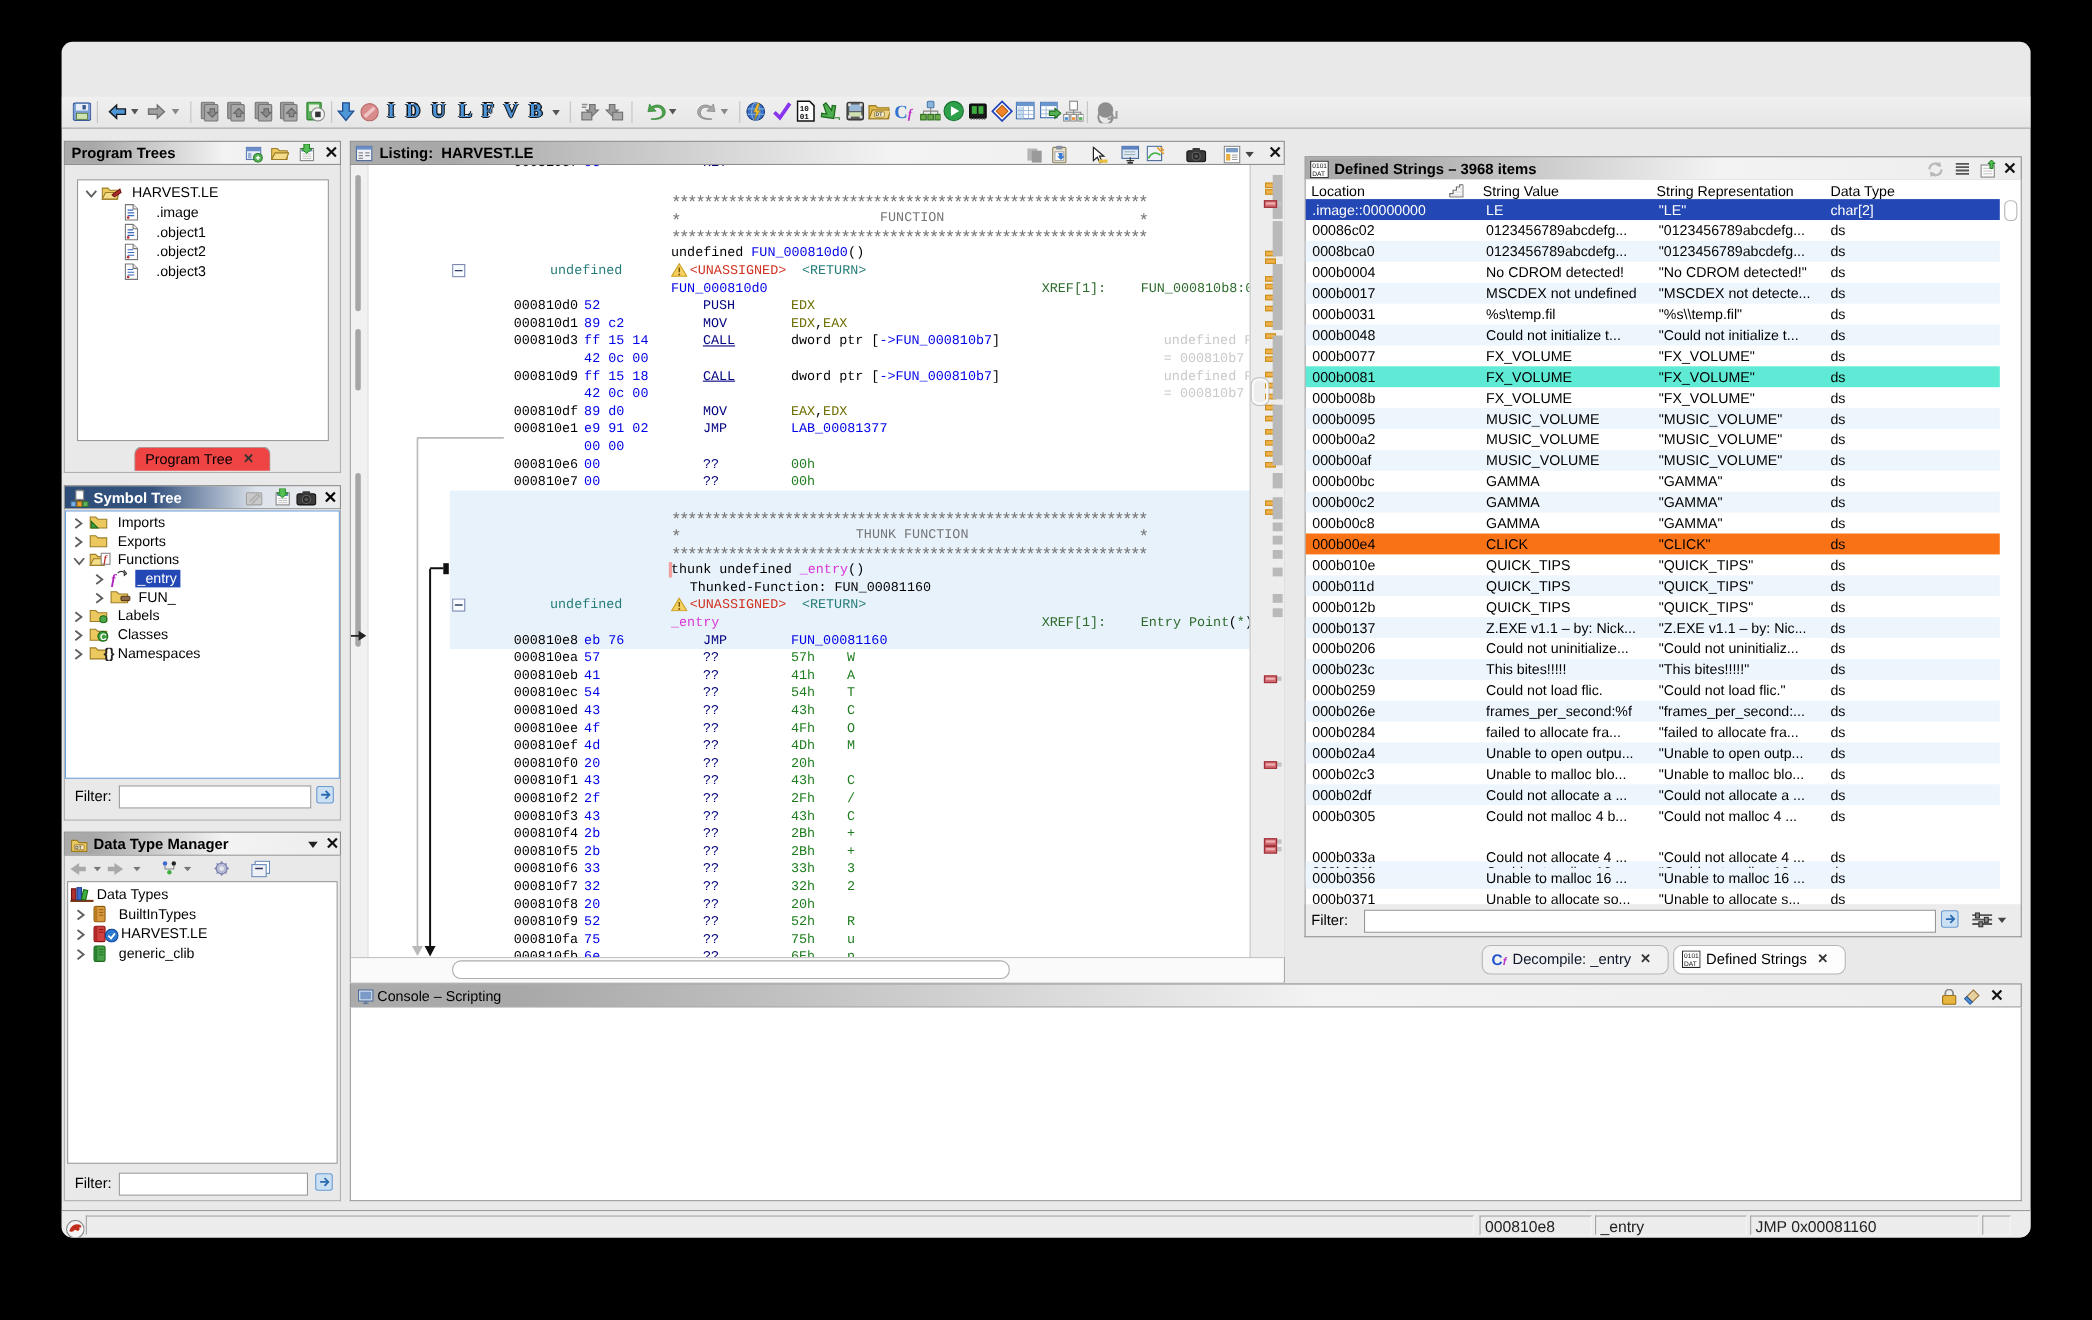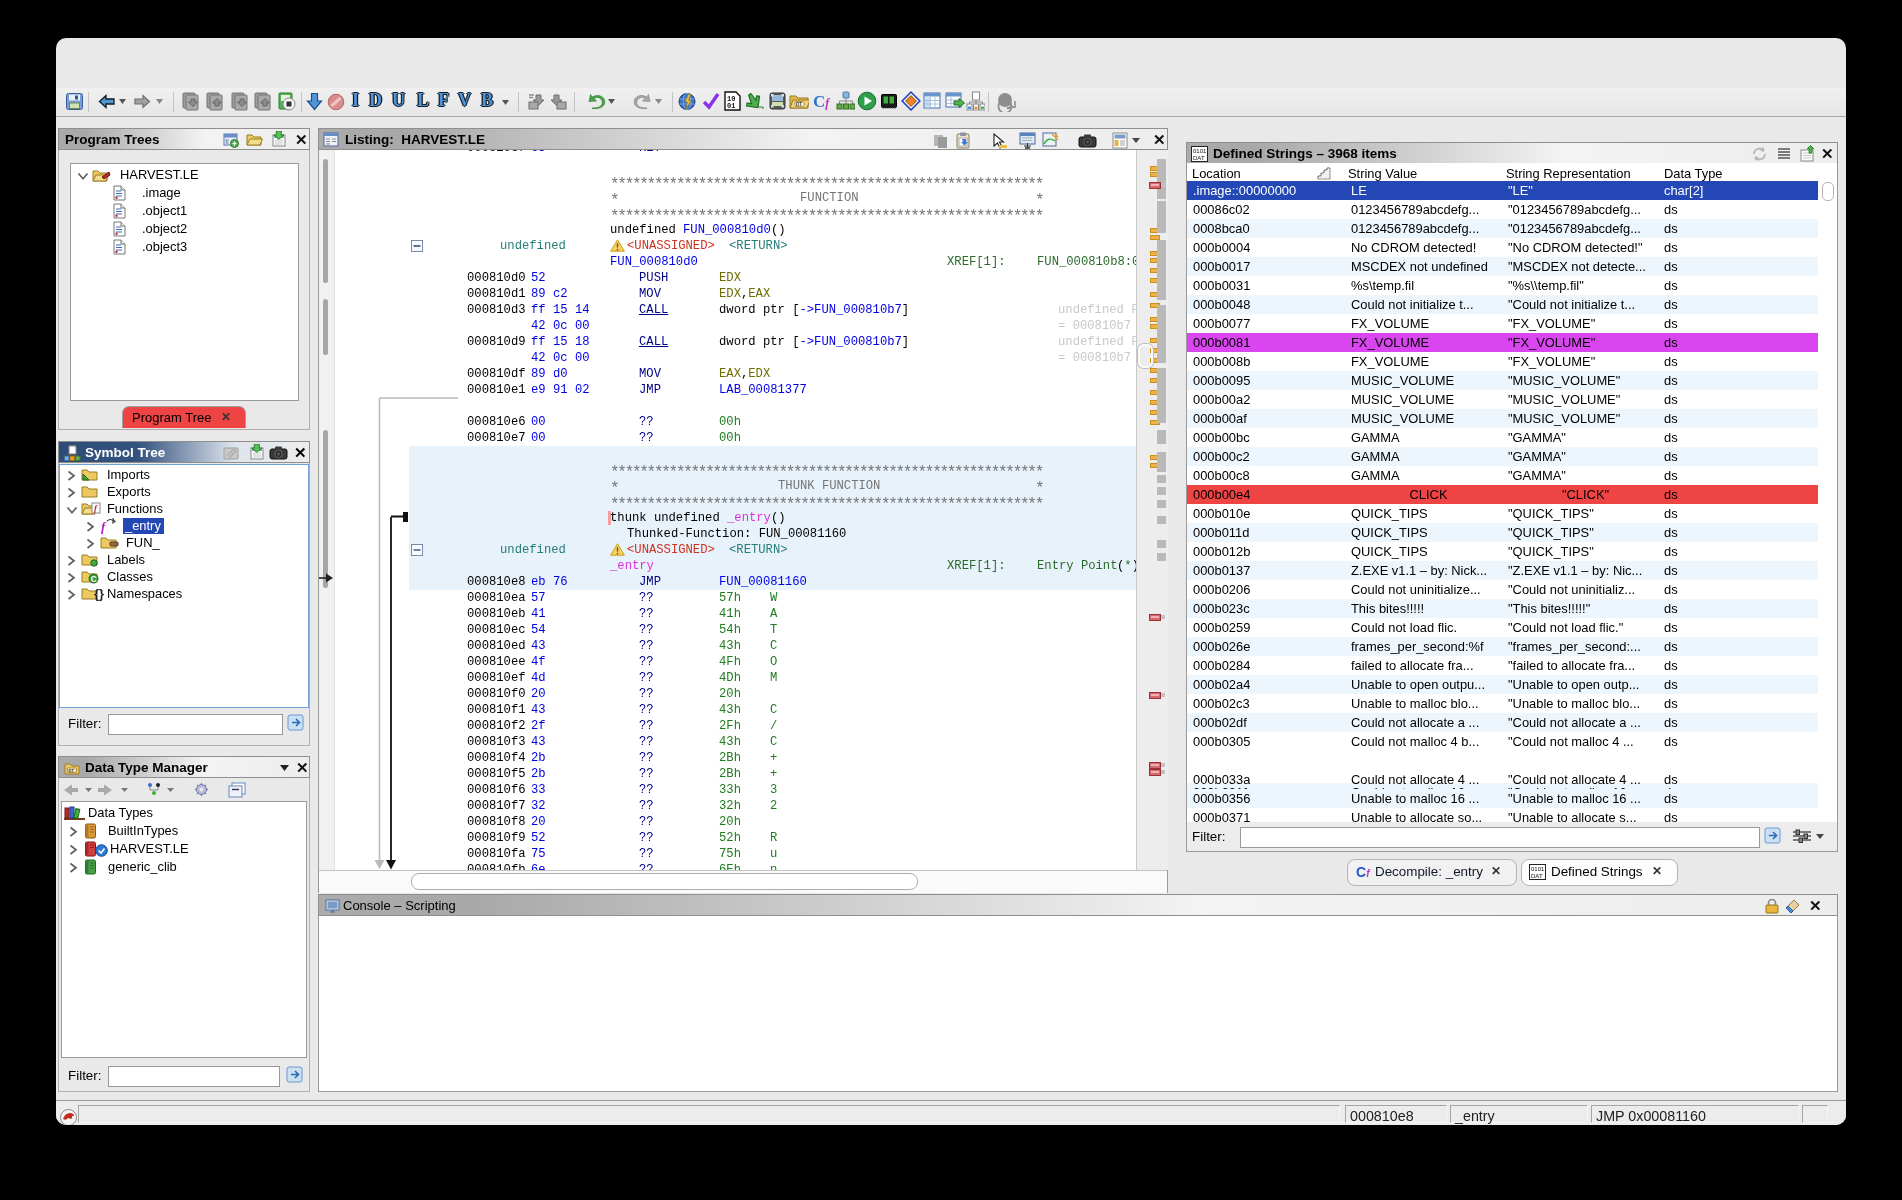--- a/index.html
+++ b/index.html
@@ -603,20 +603,21 @@
 <div class="lr" style="top:238px;"><span class="ca" style="left:182px;color:#257d79;">undefined</span><span class="cred" style="left:309px;">&lt;UNASSIGNED&gt;</span><span class="cteal" style="left:411px;">&lt;RETURN&gt;</span></div>
 <div class="lr" style="top:254px;"><span class="cb" style="left:292px;">FUN_000810d0</span><span class="cxr" style="left:629px;">XREF[1]:</span><span class="cxr" style="left:719px;">FUN_000810b8:0</span></div>
 <div class="lr" style="top:270px;"><span class="ca" style="left:149px;">000810d0</span><span class="cb" style="left:213px;">52</span><span class="cm" style="left:321px;">PUSH</span><span class="creg" style="left:401px;">EDX</span></div>
 <div class="lr" style="top:286px;"><span class="ca" style="left:149px;">000810d1</span><span class="cb" style="left:213px;">89 c2</span><span class="cm" style="left:321px;">MOV</span><span class="creg" style="left:401px;">EDX<span style="color:#000">,</span>EAX</span></div>
 <div class="lr" style="top:302px;"><span class="ca" style="left:149px;">000810d3</span><span class="cb" style="left:213px;">ff 15 14</span><span class="cm" style="left:321px;text-decoration:underline;">CALL</span><span class="ca" style="left:401px;">dword ptr [<span class="cb2">-&gt;FUN_000810b7</span>]</span><span class="cgray" style="left:740px;">undefined F</span></div>
 <div class="lr" style="top:318px;"><span class="cb" style="left:213px;">42 0c 00</span><span class="cgray" style="left:740px;">= 000810b7</span></div>
 <div class="lr" style="top:334px;"><span class="ca" style="left:149px;">000810d9</span><span class="cb" style="left:213px;">ff 15 18</span><span class="cm" style="left:321px;text-decoration:underline;">CALL</span><span class="ca" style="left:401px;">dword ptr [<span class="cb2">-&gt;FUN_000810b7</span>]</span><span class="cgray" style="left:740px;">undefined F</span></div>
 <div class="lr" style="top:350px;"><span class="cb" style="left:213px;">42 0c 00</span><span class="cgray" style="left:740px;">= 000810b7</span></div>
 <div class="lr" style="top:366px;"><span class="ca" style="left:149px;">000810df</span><span class="cb" style="left:213px;">89 d0</span><span class="cm" style="left:321px;">MOV</span><span class="creg" style="left:401px;">EAX<span style="color:#000">,</span>EDX</span></div>
 <div class="lr" style="top:382px;"><span class="ca" style="left:149px;">000810e1</span><span class="cb" style="left:213px;">e9 91 02</span><span class="cm" style="left:321px;">JMP</span><span class="cb" style="left:401px;">LAB_00081377</span></div>
+<div class="lr" style="top:398px;"><span class="cb" style="left:213px;">00 00</span></div>
 <div class="lr" style="top:414px;"><span class="ca" style="left:149px;">000810e6</span><span class="cb" style="left:213px;">00</span><span class="cm" style="left:321px;">??</span><span class="cgr" style="left:401px;">00h</span></div>
 <div class="lr" style="top:430px;"><span class="ca" style="left:149px;">000810e7</span><span class="cb" style="left:213px;">00</span><span class="cm" style="left:321px;">??</span><span class="cgr" style="left:401px;">00h</span></div>
 <div class="lr" style="top:462px;"><span class="cpl cst" style="left:292px;">***********************************************************</span></div>
 <div class="lr" style="top:478px;"><span class="cpl cst" style="left:292px;">*</span><span class="cpl" style="left:460px;">THUNK FUNCTION</span><span class="cpl cst" style="left:717px;">*</span></div>
 <div class="lr" style="top:494px;"><span class="cpl cst" style="left:292px;">***********************************************************</span></div>
 <div class="lr" style="top:510px;"><span class="ca" style="left:292px;">thunk undefined </span><span class="cmag" style="left:409px;">_entry</span><span class="ca" style="left:453px;">()</span></div>
 <div class="lr" style="top:526px;"><span class="ca" style="left:309px;">Thunked-Function: FUN_00081160</span></div>
 <div class="lr" style="top:542px;"><span class="ca" style="left:182px;color:#257d79;">undefined</span><span class="cred" style="left:309px;">&lt;UNASSIGNED&gt;</span><span class="cteal" style="left:411px;">&lt;RETURN&gt;</span></div>
 <div class="lr" style="top:558px;"><span class="cmag" style="left:292px;">_entry</span><span class="cxr" style="left:629px;">XREF[1]:</span><span class="cxr" style="left:719px;">Entry Point</span><span class="ca" style="left:799px;">(<span style="color:#2d6b2d">*</span>)</span></div>
 <div class="lr" style="top:574px;"><span class="ca" style="left:149px;">000810e8</span><span class="cb" style="left:213px;">eb 76</span><span class="cm" style="left:321px;">JMP</span><span class="cb" style="left:401px;">FUN_00081160</span></div>
@@ -793,21 +794,21 @@
           <span class="c2">Could not initialize t...</span>
           <span class="c3">"Could not initialize t...</span>
           <span class="c4">ds</span>
         </div>
 <div class="str-row" style="top:314px;">
           <span class="c1">000b0077</span>
           <span class="c2">FX_VOLUME</span>
           <span class="c3">"FX_VOLUME"</span>
           <span class="c4">ds</span>
         </div>
-<div class="str-row" style="top:333px;background:#d946ef;">
+<div class="str-row" style="top:333px;background:#5eead4;">
           <span class="c1">000b0081</span>
           <span class="c2">FX_VOLUME</span>
           <span class="c3">"FX_VOLUME"</span>
           <span class="c4">ds</span>
         </div>
 <div class="str-row" style="top:352px;">
           <span class="c1">000b008b</span>
           <span class="c2">FX_VOLUME</span>
           <span class="c3">"FX_VOLUME"</span>
           <span class="c4">ds</span>
@@ -841,21 +842,21 @@
           <span class="c2">GAMMA</span>
           <span class="c3">"GAMMA"</span>
           <span class="c4">ds</span>
         </div>
 <div class="str-row" style="top:466px;">
           <span class="c1">000b00c8</span>
           <span class="c2">GAMMA</span>
           <span class="c3">"GAMMA"</span>
           <span class="c4">ds</span>
         </div>
-<div class="str-row" style="top:485px;background:#ef4444;text-align:center;">
+<div class="str-row" style="top:485px;background:#f97316;">
           <span class="c1">000b00e4</span>
           <span class="c2">CLICK</span>
           <span class="c3">"CLICK"</span>
           <span class="c4">ds</span>
         </div>
 <div class="str-row" style="top:504px;">
           <span class="c1">000b010e</span>
           <span class="c2">QUICK_TIPS</span>
           <span class="c3">"QUICK_TIPS"</span>
           <span class="c4">ds</span>

